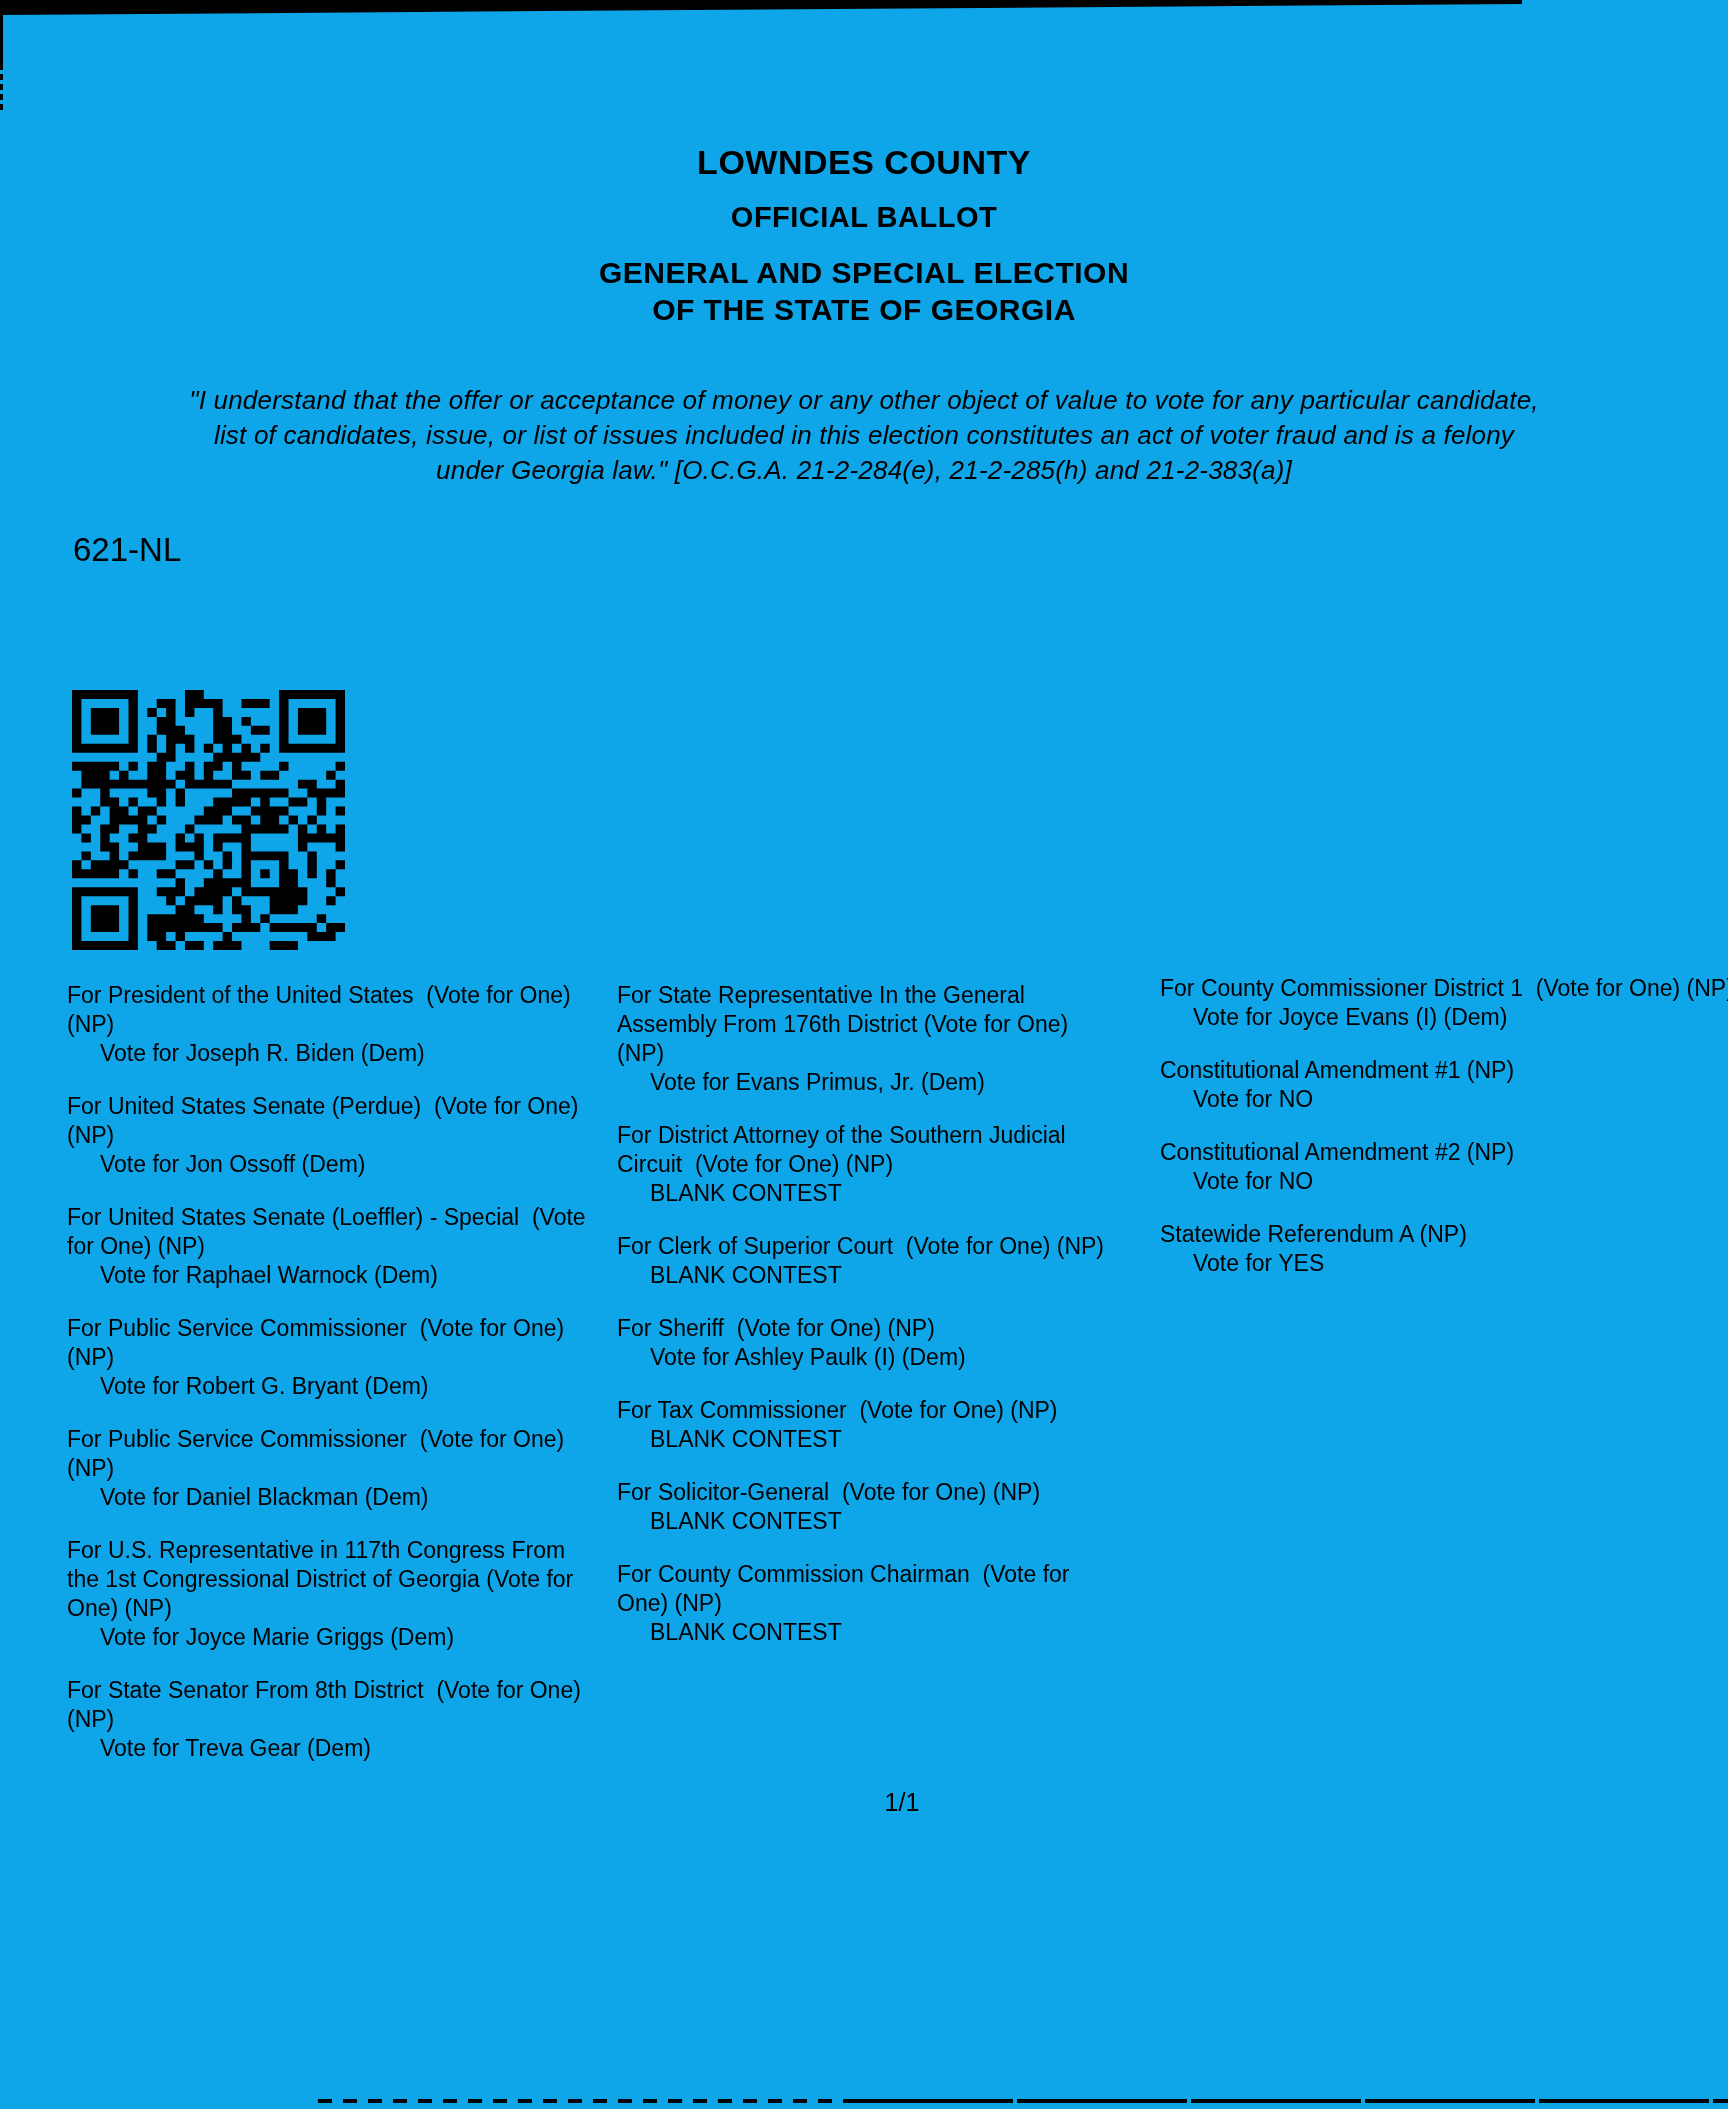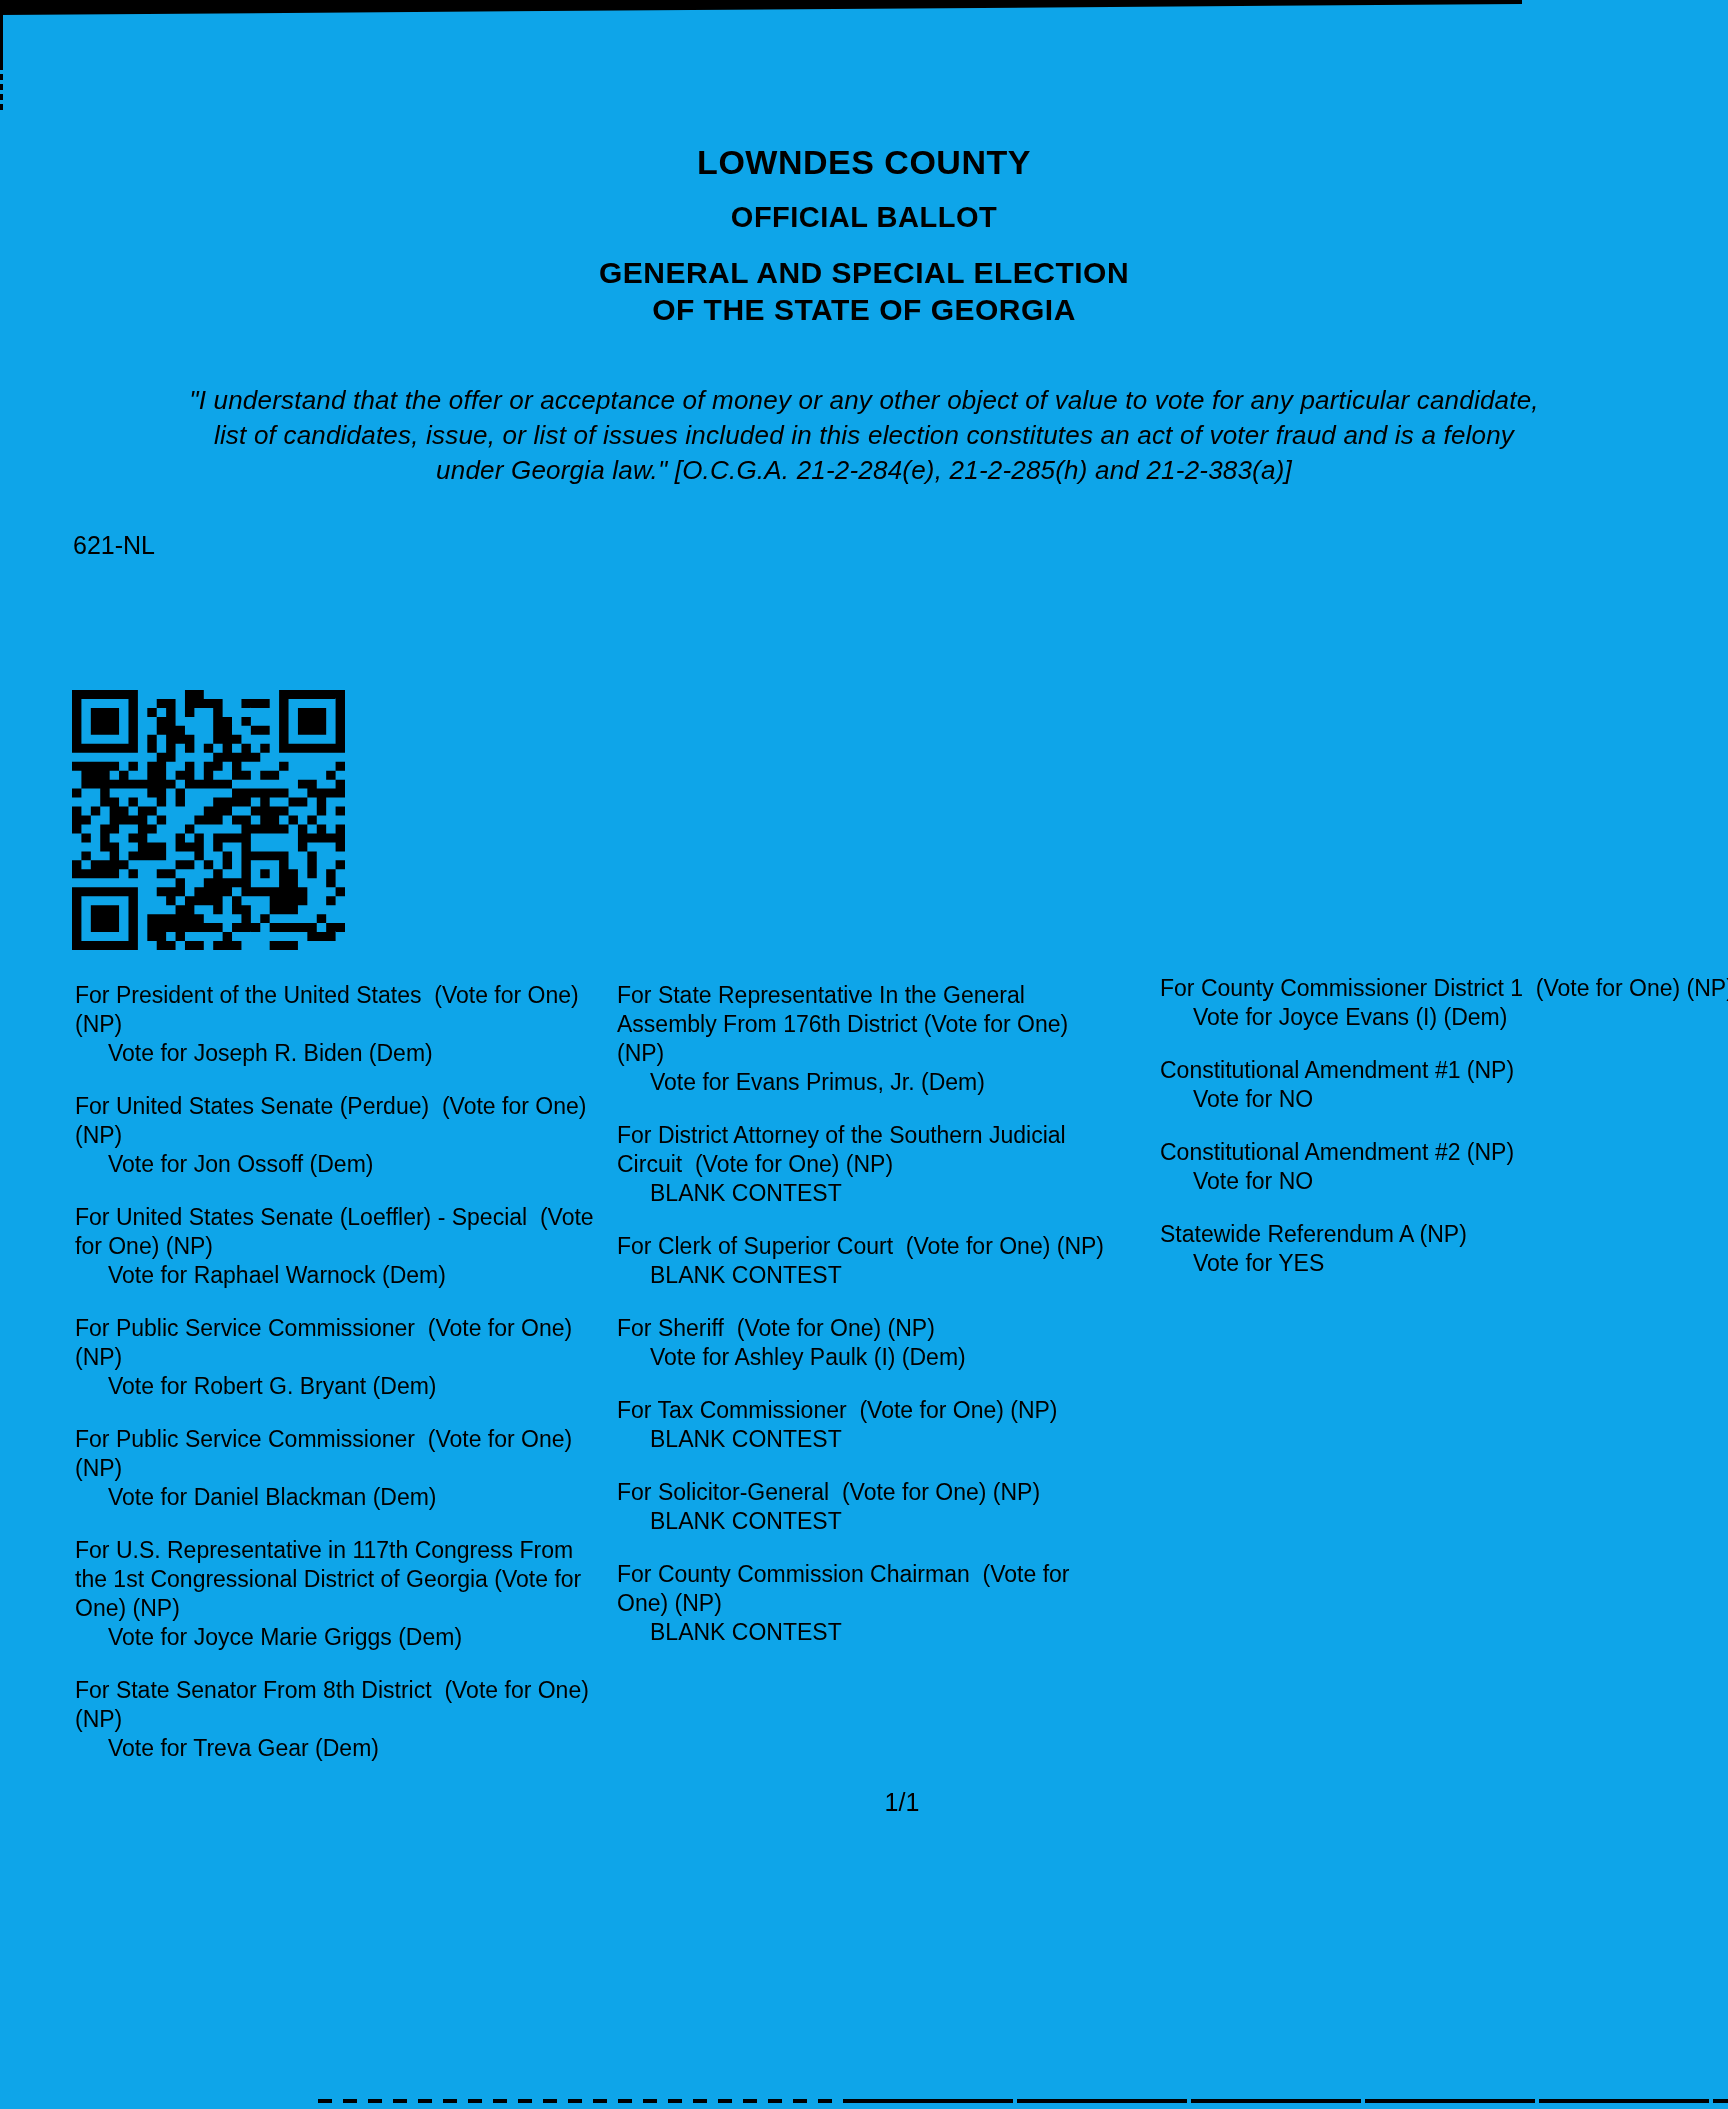--- a/index.html
+++ b/index.html
@@ -33,26 +33,26 @@
   .hdr{position:absolute;left:0;width:1728px;text-align:center;font-weight:bold;letter-spacing:.5px;}
   .hdr-county{top:143px;font-size:34px;}
   .hdr-ballot{top:201px;font-size:29px;}
   .hdr-election{top:254px;font-size:30px;line-height:37px;}
   
   .disclaimer{
     position:absolute;left:44px;top:383px;width:1640px;
     font-size:26px;line-height:35px;font-style:italic;text-align:center;
     letter-spacing:.2px;
   }
-  .ballot-code{position:absolute;left:73px;top:531px;font-size:25px;}
+  .ballot-code{position:absolute;left:73px;top:531px;font-size:33px;}
   
   .qr{position:absolute;left:72px;top:690px;}
   
   .col{position:absolute;font-size:23px;line-height:29px;}
-  .col-1{left:75px;top:981px;width:522px;}
+  .col-1{left:67px;top:981px;width:522px;}
   .col-2{left:617px;top:981px;width:498px;}
   .col-3{left:1160px;top:974px;width:582px;}
   .contest{margin-bottom:24px;}
   .contest-title{white-space:pre-wrap;}
   .contest-vote{padding-left:33px;white-space:pre-wrap;}
   .pagenum{position:absolute;left:852px;top:1788px;width:100px;text-align:center;font-size:25px;}
 </style>
 </head>
 <body>
 

